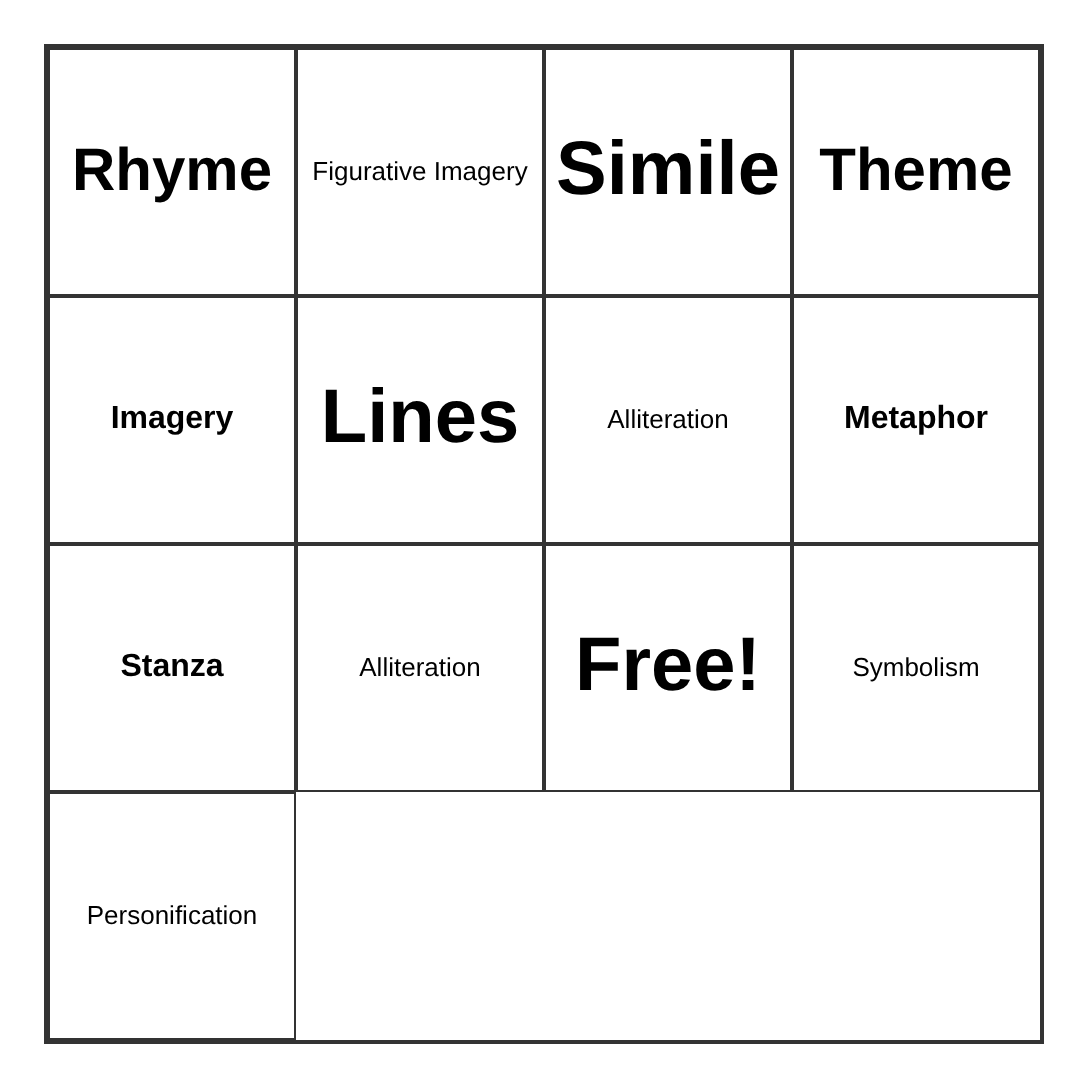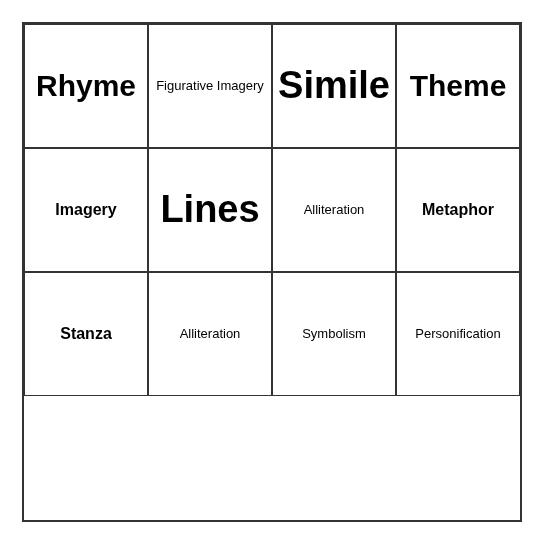--- a/index.html
+++ b/index.html
@@ -88,18 +88,21 @@
     <div class="cell">
       <span class="cell-text size-medium">Metaphor</span>
     </div>
     <div class="cell">
       <span class="cell-text size-medium">Stanza</span>
     </div>
     <div class="cell">
       <span class="cell-text size-small">Alliteration</span>
     </div>
     <div class="cell">
+      <span class="cell-text size-xlarge">Free!</span>
+    </div>
+    <div class="cell">
       <span class="cell-text size-small">Symbolism</span>
     </div>
     <div class="cell">
       <span class="cell-text size-small">Personification</span>
     </div>
   </div>
 
 </body></html>

